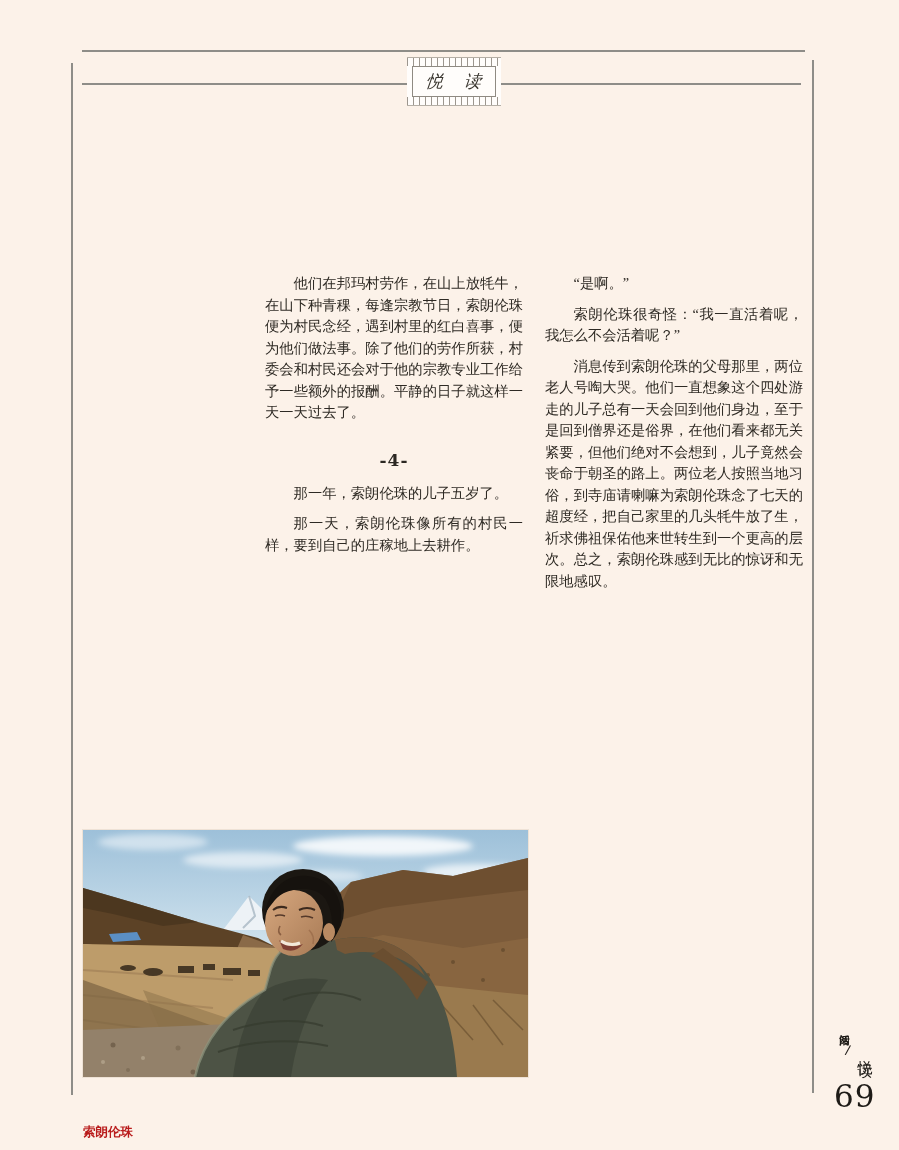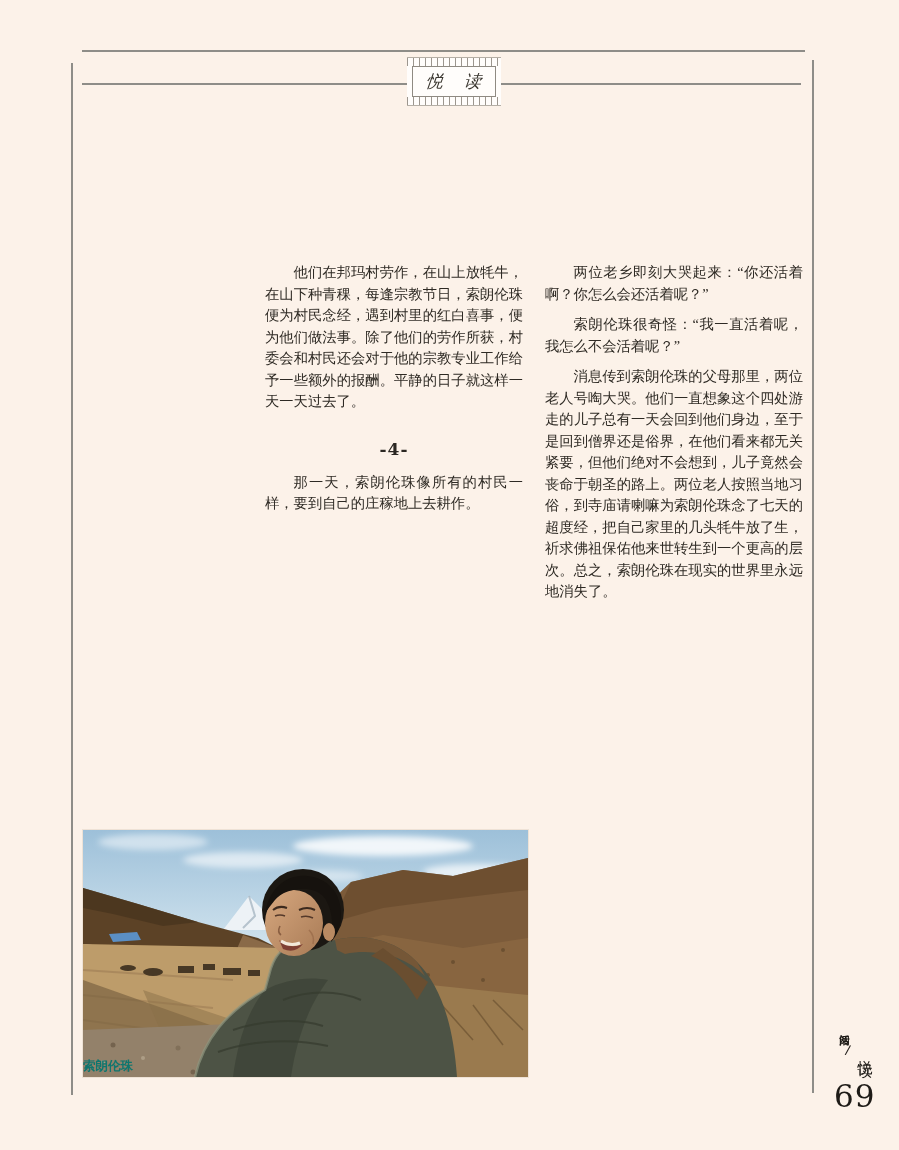--- a/index.html
+++ b/index.html
@@ -19,34 +19,34 @@
   .teeth{position:absolute;left:0;right:0;height:8px;
     background:repeating-linear-gradient(90deg,#9c968e 0 1px,#fffdfb 1px 6px);}
   .teeth.top{top:0;border-top:1px solid #b5afa6;}
   .teeth.bottom{bottom:0;border-bottom:1px solid #b5afa6;}
   .title-inner{position:absolute;left:5px;right:5px;top:9px;bottom:9px;border:1px solid #8f8a82;
     display:flex;align-items:center;justify-content:center;background:#fffdfb;}
   .title-text{font-family:"DejaVu Serif",serif;font-style:italic;font-size:17px;color:#3a362f;
     letter-spacing:2px;transform:skewX(-6deg);}
 
   
-  .col{position:absolute;top:262px;width:258px;color:#2e2a24;}
+  .col{position:absolute;top:273px;width:258px;color:#2e2a24;}
   .col-left{left:265px;}
   .col-right{left:545px;}
   .col p{margin:0 0 9px 0;font-size:14.3px;line-height:21.5px;text-align:justify;text-indent:2em;
     font-family:"Liberation Serif","DejaVu Serif",serif;}
   .marker{margin:26px 0 13px 0;text-align:center;font-size:17px;font-weight:bold;
     font-family:"DejaVu Serif",serif;color:#2b2722;letter-spacing:1px;}
 
   
   .photo{position:absolute;left:83px;top:830px;width:445px;height:247px;margin:0;
     outline:1px solid #eee2d6;}
   .photo svg{display:block;width:445px;height:247px;}
-  .caption{position:absolute;left:83px;top:1058px;font-family:Liberation Mono, monospace;
-    font-weight:bold;font-size:12.5px;color:#0f766e;}
+  .caption{position:absolute;left:83px;top:1124px;font-family:Liberation Mono, monospace;
+    font-weight:bold;font-size:12.5px;color:#b91c1c;}
 
   
   .footer-group{position:absolute;left:834px;top:1020px;width:60px;height:104px;}
   .footer-group span{position:absolute;color:#1e1b17;}
   .f-bold{left:4px;top:6px;font-size:10.5px;font-weight:bold;writing-mode:vertical-rl;
     font-family:"Liberation Sans","DejaVu Sans",sans-serif;letter-spacing:1px;}
   .f-slash{left:12px;top:22px;font-size:14px;color:#555;transform:rotate(14deg);
     font-family:"Liberation Sans",sans-serif;}
   .f-light{left:21px;top:28px;font-size:15px;color:#4a463f;writing-mode:vertical-rl;
     letter-spacing:3px;font-family:"Liberation Serif",serif;}
@@ -66,27 +66,28 @@
     <div class="teeth top"></div>
     <div class="teeth bottom"></div>
     <div class="title-inner">
       <span class="title-text">悦　读</span>
     </div>
   </div>
 
   <div class="col col-left">
     <p>他们在邦玛村劳作，在山上放牦牛，在山下种青稞，每逢宗教节日，索朗伦珠便为村民念经，遇到村里的红白喜事，便为他们做法事。除了他们的劳作所获，村委会和村民还会对于他的宗教专业工作给予一些额外的报酬。平静的日子就这样一天一天过去了。</p>
     <div class="marker">-4-</div>
+    <p>那一年，索朗伦珠的儿子五岁了。</p>
     <p>那一天，索朗伦珠像所有的村民一样，要到自己的庄稼地上去耕作。</p>
   </div>
 
   <div class="col col-right">
-    <p>两位老乡即刻大哭起来：“你还活着啊？你怎么会还活着呢？”</p>
+    <p>“是啊。”</p>
     <p>索朗伦珠很奇怪：“我一直活着呢，我怎么不会活着呢？”</p>
-    <p>消息传到索朗伦珠的父母那里，两位老人号啕大哭。他们一直想象这个四处游走的儿子总有一天会回到他们身边，至于是回到僧界还是俗界，在他们看来都无关紧要，但他们绝对不会想到，儿子竟然会丧命于朝圣的路上。两位老人按照当地习俗，到寺庙请喇嘛为索朗伦珠念了七天的超度经，把自己家里的几头牦牛放了生，祈求佛祖保佑他来世转生到一个更高的层次。总之，索朗伦珠在现实的世界里永远地消失了。</p>
+    <p>消息传到索朗伦珠的父母那里，两位老人号啕大哭。他们一直想象这个四处游走的儿子总有一天会回到他们身边，至于是回到僧界还是俗界，在他们看来都无关紧要，但他们绝对不会想到，儿子竟然会丧命于朝圣的路上。两位老人按照当地习俗，到寺庙请喇嘛为索朗伦珠念了七天的超度经，把自己家里的几头牦牛放了生，祈求佛祖保佑他来世转生到一个更高的层次。总之，索朗伦珠感到无比的惊讶和无限地感叹。</p>
   </div>
 
   <figure class="photo">
     <svg viewBox="0 0 445 247" xmlns="http://www.w3.org/2000/svg">
       <defs>
         <linearGradient id="sky" x1="0" y1="0" x2="0" y2="1">
           <stop offset="0" stop-color="#9dc0d9"></stop>
           <stop offset="1" stop-color="#d8e8f1"></stop>
         </linearGradient>
         <linearGradient id="skin" x1="0" y1="0" x2="1" y2="1">

